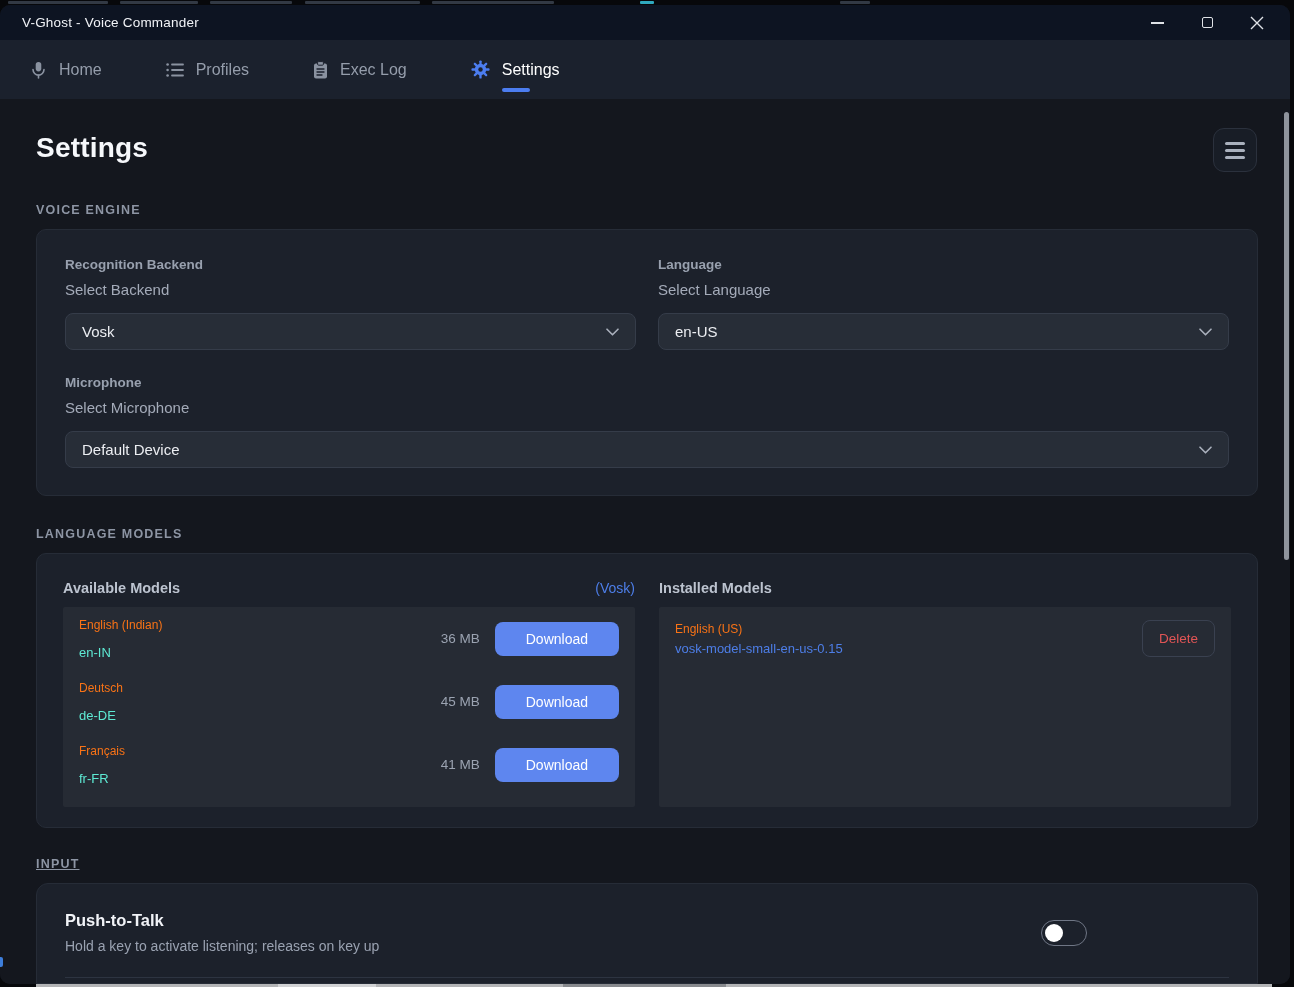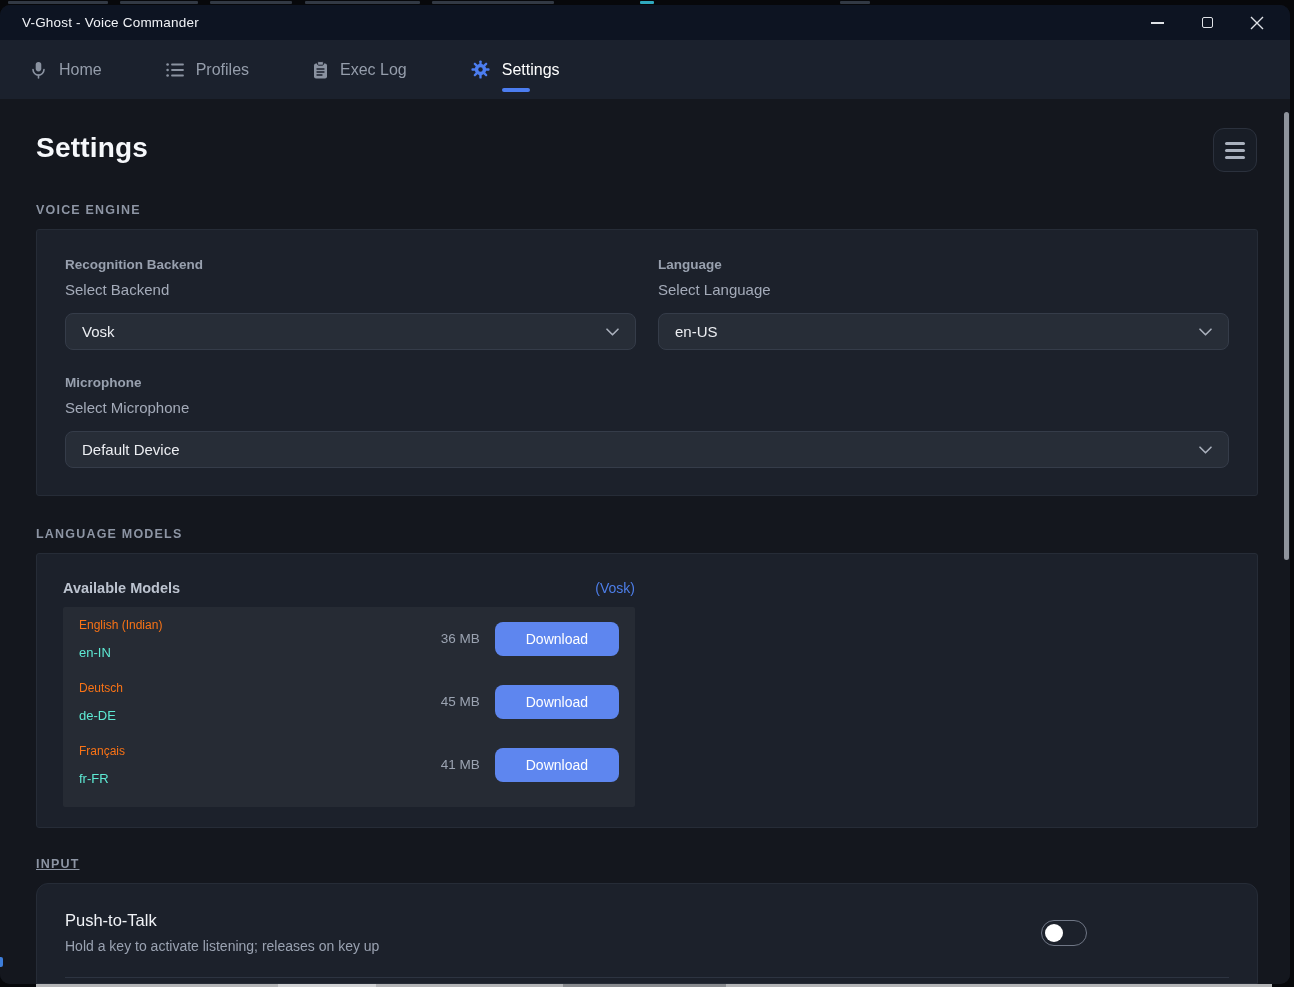--- a/index.html
+++ b/index.html
@@ -48,21 +48,21 @@
     align-items:center; justify-content:center; gap:4px; background:#181d26; }
   .hamburger span { display:block; width:20px; height:3px; border-radius:2px; background:#aab1bd; }
 
   .scroll-thumb { position:absolute; left:1284px; top:13px; width:5px; height:448px;
     background:#8f949d; border-radius:3px; }
 
   .section-label { position:absolute; left:36px; font-size:12.5px; font-weight:bold;
     letter-spacing:1.2px; color:#8d95a4; }
 
   .card { position:absolute; left:36px; width:1222px; background:#1c212b;
-    border:1px solid #262c37; border-radius:3px; }
+    border:1px solid #262c37; border-radius:10px; }
 
   
   #card-voice { top:130px; height:267px; padding:27px 28px; }
   .fields-grid { display:grid; grid-template-columns:1fr 1fr; column-gap:22px; }
   .field-full { grid-column:1 / -1; margin-top:25px; }
   .field-label { font-size:13.5px; font-weight:bold; color:#98a0ae; margin-bottom:9px; }
   .field-sublabel { font-size:15px; color:#a4abb9; margin-bottom:15px; }
   .select { height:37px; background:#272d37; border:1px solid #353c49; border-radius:8px;
     display:flex; align-items:center; padding:0 16px; color:#eceef2; font-size:15px; }
   .select .chev { margin-left:auto; color:#aab1bd; display:flex; }
@@ -79,21 +79,21 @@
   .model-code { font-size:13px; color:#5eead4; margin-top:13px; }
   .model-id { font-size:13px; color:#4d7ee8; margin-top:5px; }
   .model-size { margin-left:auto; font-size:13.5px; color:#9ba3b1; margin-right:15px; }
   .btn-download { background:#5e86ef; color:#ffffff; font-size:14px; border:none;
     border-radius:8px; padding:9px 31px; font-family:inherit; }
   .btn-delete { margin-left:auto; background:transparent; color:#e15555; font-size:13.5px;
     border:1px solid #3a4150; border-radius:8px; padding:10px 16px; font-family:inherit; }
 
   
   #card-input { top:784px; height:101px; border-radius:12px 12px 0 0; padding:27px 28px; }
-  .ptt-title { font-size:16.5px; font-weight:normal; color:#f1f3f7; }
+  .ptt-title { font-size:16.5px; font-weight:bold; color:#f1f3f7; }
   .ptt-desc { font-size:14px; color:#9aa2b1; margin-top:8px; }
   .toggle { position:absolute; left:1004px; top:36px; width:46px; height:26px;
     border:1.5px solid #6f7685; border-radius:13px; background:#1c212b; }
   .toggle .knob { position:absolute; left:3px; top:2.5px; width:18px; height:18px;
     border-radius:50%; background:#ffffff; }
   .ptt-divider { position:absolute; left:28px; right:28px; top:93px; height:1px; background:#2d3441; }
 
   
   .bottom-frag { position:absolute; top:984px; height:3px; background:#b3b4b6; }
   .bottom-frag.light { background:#d1d2d4; }
@@ -270,20 +270,34 @@
             <div class="model-row">
               <div>
                 <div class="model-name">Français</div>
                 <div class="model-code">fr-FR</div>
               </div>
               <span class="model-size">41 MB</span>
               <button class="btn-download">Download</button>
             </div>
           </div>
         </div>
+        <div>
+          <div class="panel-header">
+            <span class="panel-title">Installed Models</span>
+          </div>
+          <div class="panel">
+            <div class="model-row">
+              <div>
+                <div class="model-name">English (US)</div>
+                <div class="model-id">vosk-model-small-en-us-0.15</div>
+              </div>
+              <button class="btn-delete">Delete</button>
+            </div>
+          </div>
+        </div>
       </div>
     </div>
 
     <div class="section-label" style="top:758px;text-decoration:underline;">INPUT</div>
 
     <div class="card" id="card-input">
       <div class="ptt-title">Push-to-Talk</div>
       <div class="ptt-desc">Hold a key to activate listening; releases on key up</div>
       <div class="toggle">
         <span class="knob"></span>

